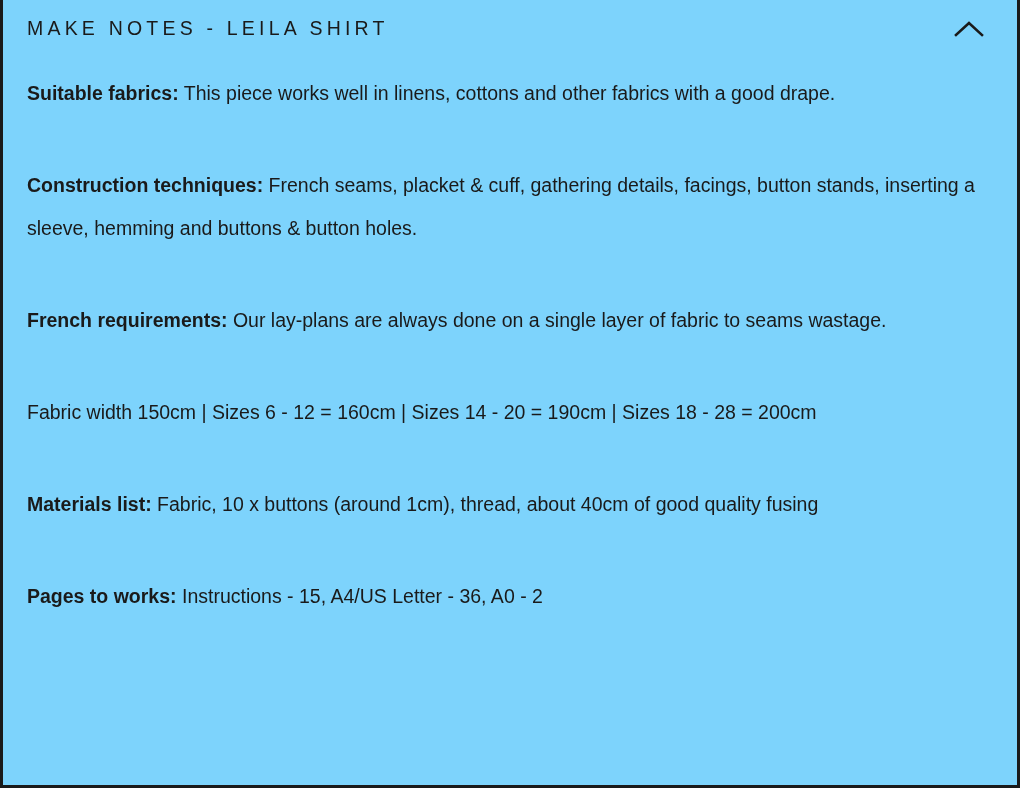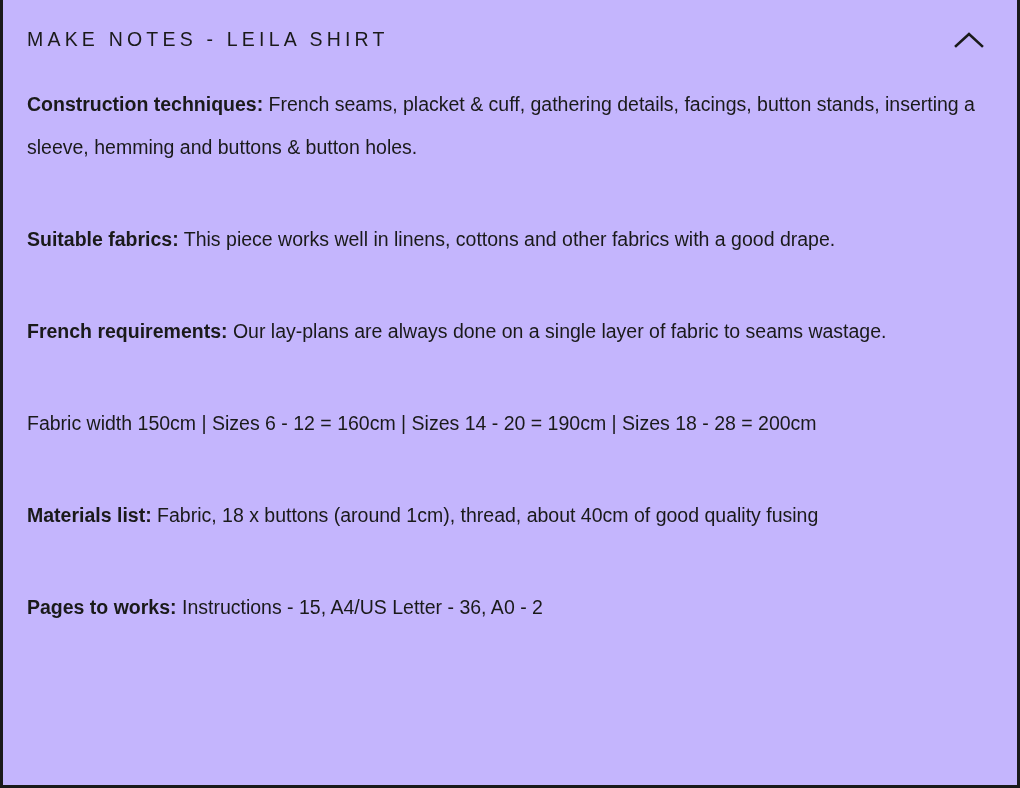--- a/index.html
+++ b/index.html
@@ -11,26 +11,26 @@
     height: 788px;
     background: #ffffff;
     font-family: "Liberation Sans", sans-serif;
     overflow: hidden;
   }
   .panel {
     position: relative;
     box-sizing: border-box;
     width: 1020px;
     height: 788px;
-    background: #c4b5fd;
+    background: #7dd3fc;
     border-left: 3px solid #1a1a1a;
     border-right: 3px solid #1a1a1a;
     border-bottom: 3px solid #1a1a1a;
     border-top: 0;
-    padding: 25px 22px 0 24px;
+    padding: 14px 22px 0 24px;
   }
   .panel-header {
     display: flex;
     align-items: flex-start;
     justify-content: space-between;
     height: 44px;
   }
   .panel-title {
     font-size: 19.5px;
     letter-spacing: 4.2px;
@@ -83,38 +83,38 @@
         <svg width="30" height="18" viewBox="0 0 30 18" fill="none" xmlns="http://www.w3.org/2000/svg">
           <path d="M2 15 L15 3 L28 15" stroke="#1a1a1a" stroke-width="2.6" fill="none" stroke-linecap="square"></path>
         </svg>
       </span>
     </div>
   </div>
 
   <div class="body-text">
 
     <p class="para">
-      <span class="lead">Construction techniques:</span><span class="rest"> French seams, placket &amp; cuff, gathering details, facings, button stands, inserting a sleeve, hemming and buttons &amp; button holes.</span>
+      <span class="lead">Suitable fabrics:</span><span class="rest"> This piece works well in linens, cottons and other fabrics with a good drape.</span>
     </p>
 
     <p class="para">
-      <span class="lead">Suitable fabrics:</span><span class="rest"> This piece works well in linens, cottons and other fabrics with a good drape.</span>
+      <span class="lead">Construction techniques:</span><span class="rest"> French seams, placket &amp; cuff, gathering details, facings, button stands, inserting a sleeve, hemming and buttons &amp; button holes.</span>
     </p>
 
     <p class="para">
       <span class="lead">French requirements:</span><span class="rest"> Our lay-plans are always done on a single layer of fabric to seams wastage.</span>
     </p>
 
     <p class="para">
       <span class="lead"></span><span class="rest">Fabric width 150cm | Sizes 6 - 12 = 160cm | Sizes 14 - 20 = 190cm | Sizes 18 - 28 = 200cm</span>
     </p>
 
 
     <p class="para">
-      <span class="lead">Materials list:</span><span class="rest"> Fabric, 18 x buttons (around 1cm), thread, about 40cm of good quality fusing</span>
+      <span class="lead">Materials list:</span><span class="rest"> Fabric, 10 x buttons (around 1cm), thread, about 40cm of good quality fusing</span>
     </p>
 
     <p class="para">
       <span class="lead">Pages to works:</span><span class="rest"> Instructions - 15, A4/US Letter - 36, A0 - 2</span>
     </p>
 
   </div>
 </div>
 
 </body></html>

